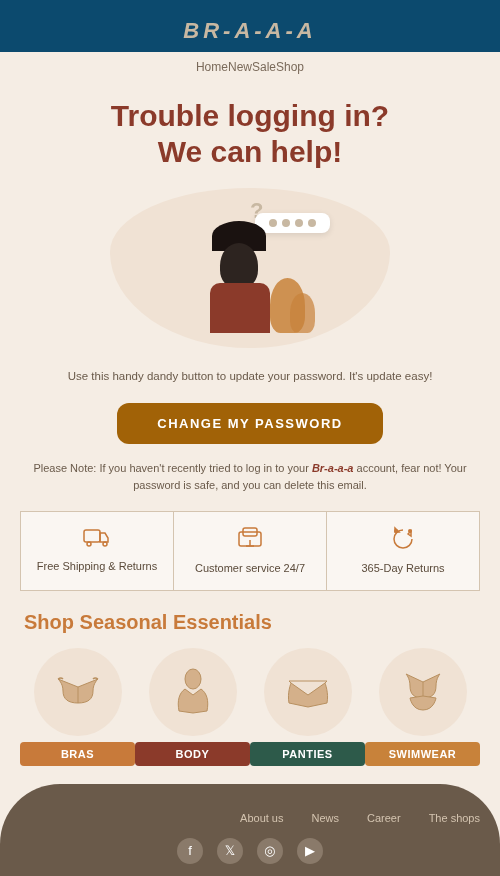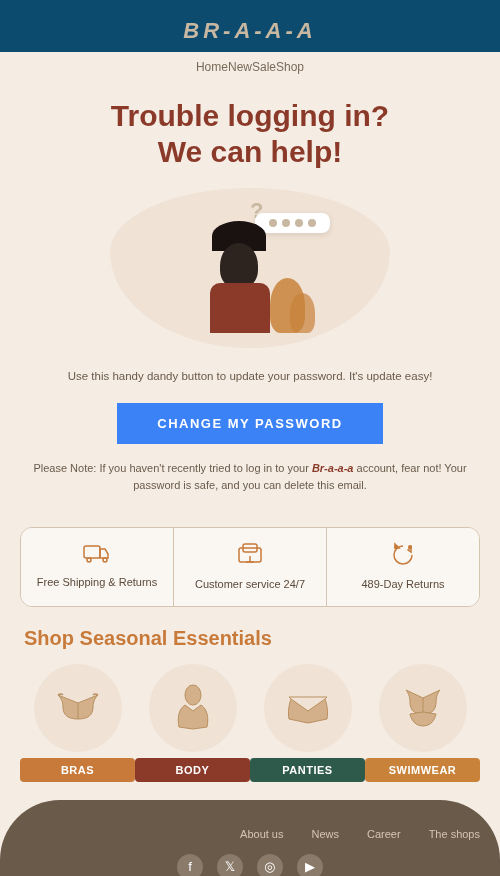--- a/index.html
+++ b/index.html
@@ -164,24 +164,24 @@
       padding: 0 30px 14px;
       text-align: center;
     }
 
     
     .cta-section {
       text-align: center;
       padding: 4px 30px 16px;
     }
     .cta-button {
-      background: #3b82f6;
+      background: #a16207;
       color: white;
       border: none;
-      border-radius: 0;
+      border-radius: 12px;
       padding: 13px 40px;
       font-size: 13px;
       font-weight: bold;
       letter-spacing: 1.5px;
       cursor: pointer;
       text-transform: uppercase;
     }
 
     
     .note-text {
@@ -194,22 +194,22 @@
     .note-text .brand-inline {
       font-style: italic;
       font-weight: bold;
       color: #8b3a2a;
     }
 
     
     .features-row {
       display: flex;
       border: 1px solid #d4c4b0;
-      border-radius: 12px;
-      margin: 16px 20px 20px;
+      border-radius: 0;
+      margin: 0 20px 20px;
       overflow: hidden;
     }
     .feature-item {
       flex: 1;
       padding: 14px 10px;
       text-align: center;
       border-right: 1px solid #d4c4b0;
       background: #faf6f2;
     }
     .feature-item:last-child {
@@ -392,21 +392,21 @@
     <div class="feature-item">
       <div class="feature-icon">
         <svg width="26" height="24" viewBox="0 0 26 24" fill="none" xmlns="http://www.w3.org/2000/svg">
           <path d="M13 4 C8 4 4 8 4 13 C4 18 8 22 13 22 C18 22 22 18 22 13" stroke="#c87a3a" stroke-width="1.5" fill="none"></path>
           <path d="M5 6 L5 2 L9 6 Z" stroke="#c87a3a" stroke-width="1.5" fill="#c87a3a"></path>
           <path d="M18 8 L21 5 L21 10 Z" stroke="#c87a3a" stroke-width="1.5" fill="none"></path>
           <circle cx="20" cy="5" r="2" fill="#c87a3a"></circle>
           <circle cx="6" cy="5" r="2" fill="#c87a3a"></circle>
         </svg>
       </div>
-      <div class="feature-text">489-Day Returns</div>
+      <div class="feature-text">365-Day Returns</div>
     </div>
   </div>
 
   <div class="shop-section">
     <div class="shop-title">Shop Seasonal Essentials</div>
     <div class="product-grid">
 
       <div class="product-item">
         <div class="product-circle">
           <svg width="50" height="38" viewBox="0 0 50 38" fill="none">

